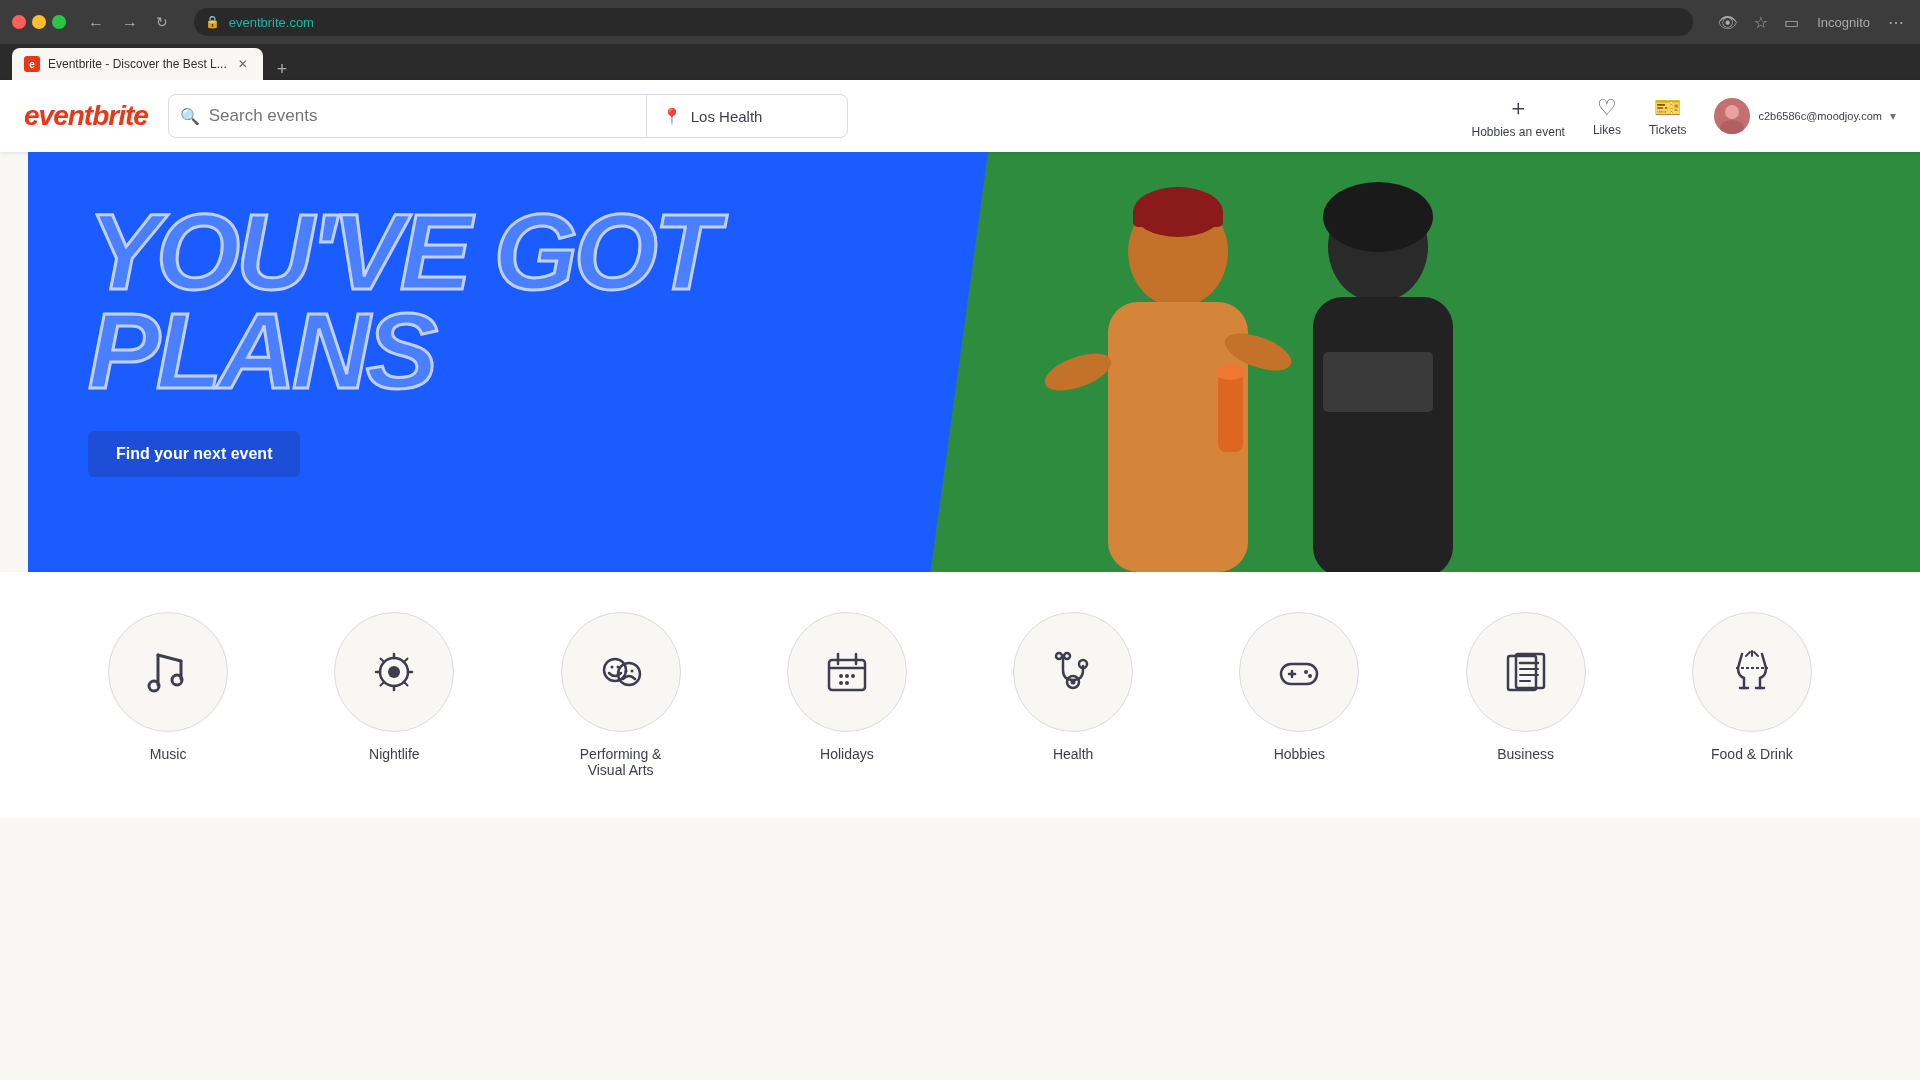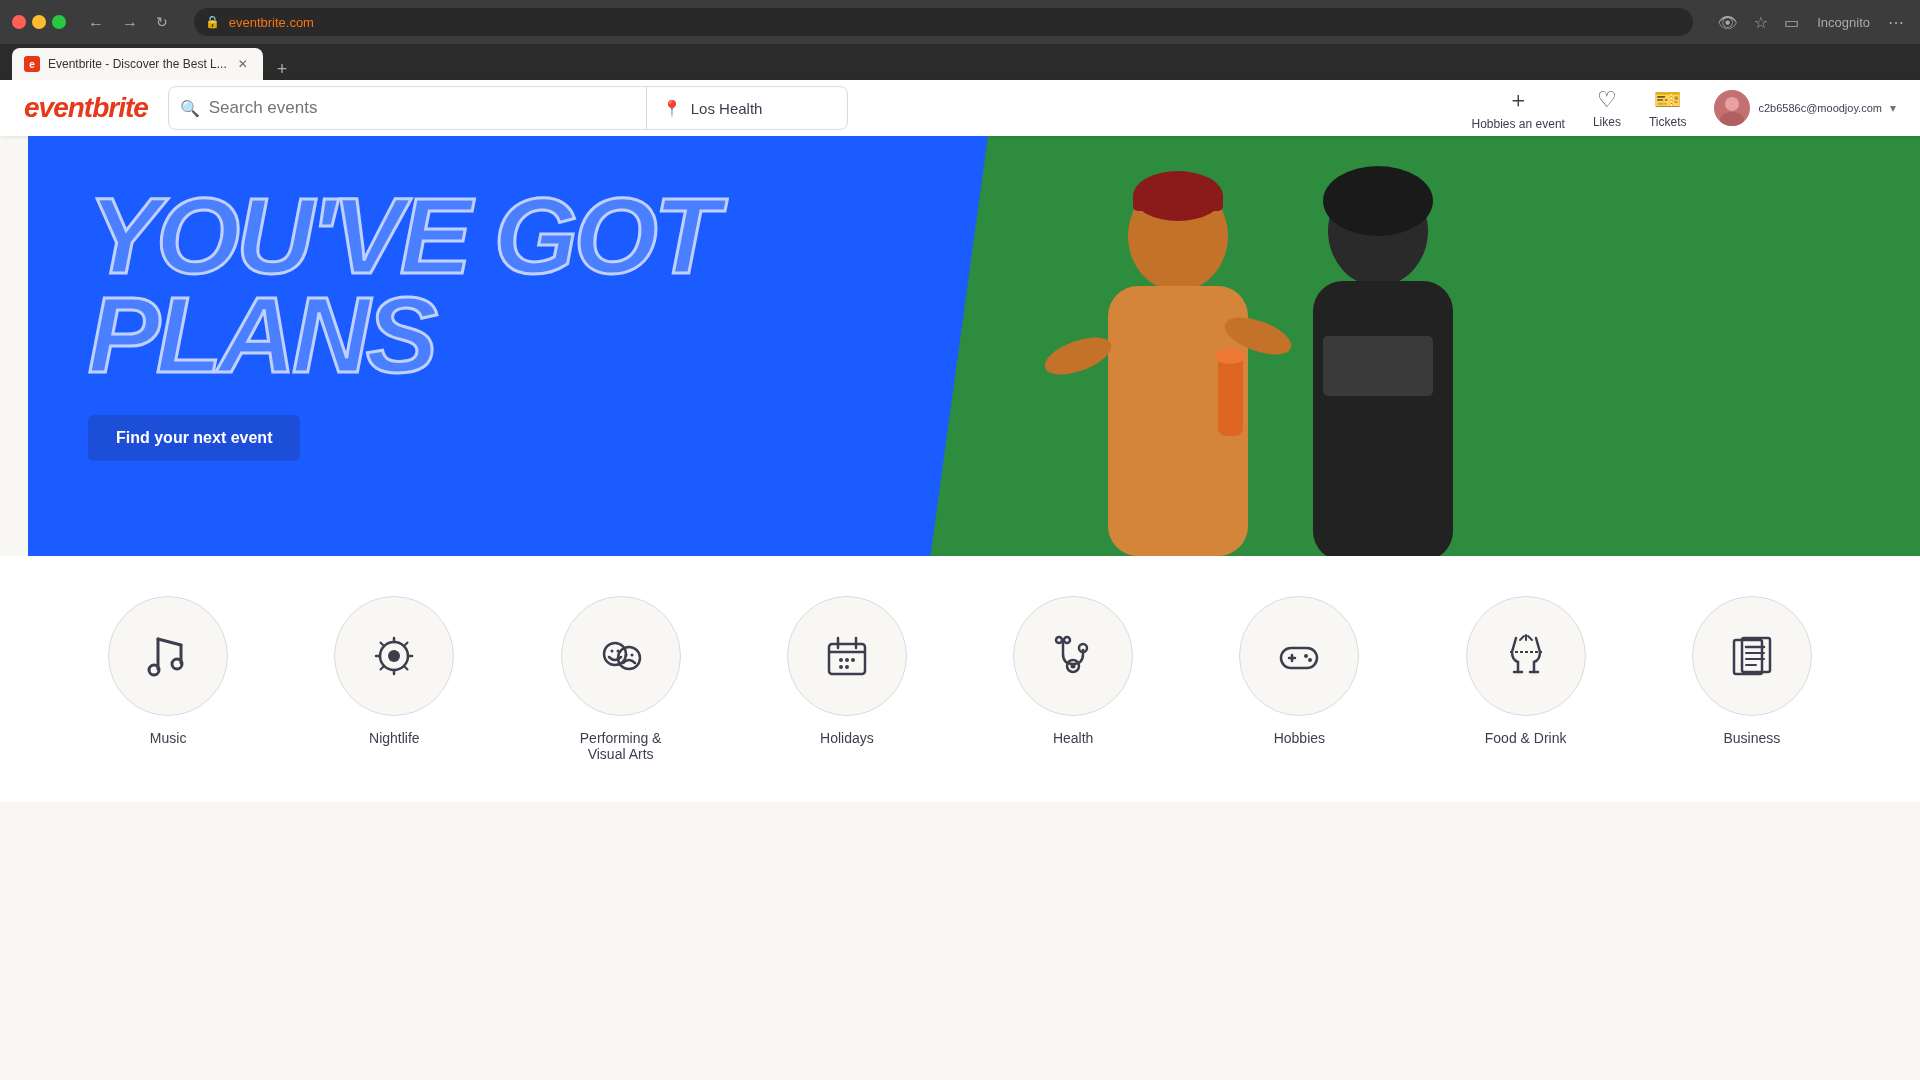--- a/index.html
+++ b/index.html
@@ -10,34 +10,34 @@
     .browser-controls { display: flex; gap: 6px; align-items: center; }
     .browser-btn { width: 14px; height: 14px; border-radius: 50%; border: none; cursor: pointer; }
     .btn-close { background: #ff5f57; }
     .btn-min { background: #ffbd2e; }
     .btn-max { background: #28c940; }
     .browser-nav { display: flex; gap: 6px; margin-left: 8px; }
     .nav-arrow { color: #aaa; font-size: 16px; cursor: pointer; background: none; border: none; padding: 4px 6px; }
     .refresh-btn { color: #aaa; font-size: 14px; cursor: pointer; background: none; border: none; padding: 4px 6px; }
     .address-bar { flex: 1; background: #292929; border-radius: 20px; height: 28px; display: flex; align-items: center; padding: 0 12px; gap: 8px; margin: 0 12px; }
     .address-bar-lock { color: #aaa; font-size: 12px; }
-    .address-bar-text { color: #f97316; font-size: 13px; }
+    .address-bar-text { color: #14b8a6; font-size: 13px; }
     .browser-actions { display: flex; gap: 8px; align-items: center; margin-left: auto; }
     .browser-action-btn { color: #aaa; background: none; border: none; font-size: 16px; cursor: pointer; padding: 4px; }
 
     
     .tab-bar { background: #2b2b2b; height: 36px; display: flex; align-items: flex-end; padding: 0 12px; }
     .tab { background: #f8f7f4; border-radius: 8px 8px 0 0; height: 32px; display: flex; align-items: center; padding: 0 12px; gap: 8px; min-width: 200px; max-width: 280px; }
     .tab-favicon { width: 16px; height: 16px; background: #e8381a; border-radius: 3px; display: flex; align-items: center; justify-content: center; font-size: 10px; color: white; font-weight: bold; }
     .tab-title { font-size: 12px; color: #333; flex: 1; overflow: hidden; text-overflow: ellipsis; white-space: nowrap; }
     .tab-close { color: #666; font-size: 12px; cursor: pointer; width: 16px; height: 16px; display: flex; align-items: center; justify-content: center; border-radius: 50%; }
     .new-tab-btn { color: #aaa; background: none; border: none; font-size: 18px; cursor: pointer; margin-left: 8px; padding: 0 6px; }
 
     
-    .eb-header { background: #fff; height: 56px; display: flex; align-items: center; padding: 0 24px; gap: 20px; box-shadow: 0 1px 4px rgba(0,0,0,0.1); }
+    .eb-header { background: #fff; height: 72px; display: flex; align-items: center; padding: 0 24px; gap: 20px; box-shadow: 0 1px 4px rgba(0,0,0,0.1); }
     .eb-logo { color: #e8381a; font-size: 28px; font-weight: 800; font-style: italic; letter-spacing: -1px; }
     .eb-logo span { display: inline-block; }
 
     .search-bar { display: flex; flex: 1; max-width: 680px; border: 1.5px solid #dbdae3; border-radius: 8px; overflow: hidden; height: 44px; }
     .search-input-section { display: flex; align-items: center; flex: 1; padding: 0 12px; gap: 8px; border-right: 1.5px solid #dbdae3; }
     .search-icon { color: #6f7287; font-size: 16px; }
     .search-input { border: none; outline: none; font-size: 17px; color: #a16207; width: 100%; background: transparent; }
     .location-section { display: flex; align-items: center; padding: 0 16px; gap: 8px; min-width: 200px; }
     .location-pin { color: #6f7287; font-size: 16px; }
     .location-text { font-size: 15px; color: #3d3d4e; }
@@ -280,43 +280,43 @@
           <circle cx="37" cy="30" r="2" fill="#3d3d4e"></circle>
         </svg>
       </div>
       <span class="category-label">Hobbies</span>
     </div>
 
     <div class="category-item">
       <div class="category-circle">
         <svg width="52" height="52" viewBox="0 0 52 52">
 
-          <path d="M16 8 L12 22 Q12 30 18 32 L18 42" stroke="#3d3d4e" stroke-width="2.5" fill="none" stroke-linecap="round"></path>
-          <line x1="14" y1="42" x2="22" y2="42" stroke="#3d3d4e" stroke-width="2.5" stroke-linecap="round"></line>
-          <path d="M36 8 L40 22 Q40 30 34 32 L34 42" stroke="#3d3d4e" stroke-width="2.5" fill="none" stroke-linecap="round"></path>
-          <line x1="30" y1="42" x2="38" y2="42" stroke="#3d3d4e" stroke-width="2.5" stroke-linecap="round"></line>
-          <line x1="10" y1="22" x2="42" y2="22" stroke="#3d3d4e" stroke-width="2" stroke-dasharray="3,2"></line>
-
-          <line x1="24" y1="6" x2="20" y2="10" stroke="#3d3d4e" stroke-width="2" stroke-linecap="round"></line>
-          <line x1="28" y1="6" x2="32" y2="10" stroke="#3d3d4e" stroke-width="2" stroke-linecap="round"></line>
-          <line x1="26" y1="5" x2="26" y2="10" stroke="#3d3d4e" stroke-width="2" stroke-linecap="round"></line>
-        </svg>
-      </div>
-      <span class="category-label">Food &amp; Drink</span>
-    </div>
-
-    <div class="category-item">
-      <div class="category-circle">
-        <svg width="52" height="52" viewBox="0 0 52 52">
-
           <rect x="8" y="10" width="28" height="34" rx="2" stroke="#3d3d4e" stroke-width="2.5" fill="none"></rect>
           <rect x="16" y="8" width="28" height="34" rx="2" stroke="#3d3d4e" stroke-width="2.5" fill="none"></rect>
           <line x1="20" y1="17" x2="38" y2="17" stroke="#3d3d4e" stroke-width="2.5" stroke-linecap="round"></line>
           <line x1="20" y1="23" x2="38" y2="23" stroke="#3d3d4e" stroke-width="2" stroke-linecap="round"></line>
           <line x1="20" y1="29" x2="38" y2="29" stroke="#3d3d4e" stroke-width="2" stroke-linecap="round"></line>
           <line x1="20" y1="35" x2="30" y2="35" stroke="#3d3d4e" stroke-width="2" stroke-linecap="round"></line>
         </svg>
       </div>
       <span class="category-label">Business</span>
     </div>
 
+    <div class="category-item">
+      <div class="category-circle">
+        <svg width="52" height="52" viewBox="0 0 52 52">
+
+          <path d="M16 8 L12 22 Q12 30 18 32 L18 42" stroke="#3d3d4e" stroke-width="2.5" fill="none" stroke-linecap="round"></path>
+          <line x1="14" y1="42" x2="22" y2="42" stroke="#3d3d4e" stroke-width="2.5" stroke-linecap="round"></line>
+          <path d="M36 8 L40 22 Q40 30 34 32 L34 42" stroke="#3d3d4e" stroke-width="2.5" fill="none" stroke-linecap="round"></path>
+          <line x1="30" y1="42" x2="38" y2="42" stroke="#3d3d4e" stroke-width="2.5" stroke-linecap="round"></line>
+          <line x1="10" y1="22" x2="42" y2="22" stroke="#3d3d4e" stroke-width="2" stroke-dasharray="3,2"></line>
+
+          <line x1="24" y1="6" x2="20" y2="10" stroke="#3d3d4e" stroke-width="2" stroke-linecap="round"></line>
+          <line x1="28" y1="6" x2="32" y2="10" stroke="#3d3d4e" stroke-width="2" stroke-linecap="round"></line>
+          <line x1="26" y1="5" x2="26" y2="10" stroke="#3d3d4e" stroke-width="2" stroke-linecap="round"></line>
+        </svg>
+      </div>
+      <span class="category-label">Food &amp; Drink</span>
+    </div>
+
   </div>
 </div>
 
 </body></html>

